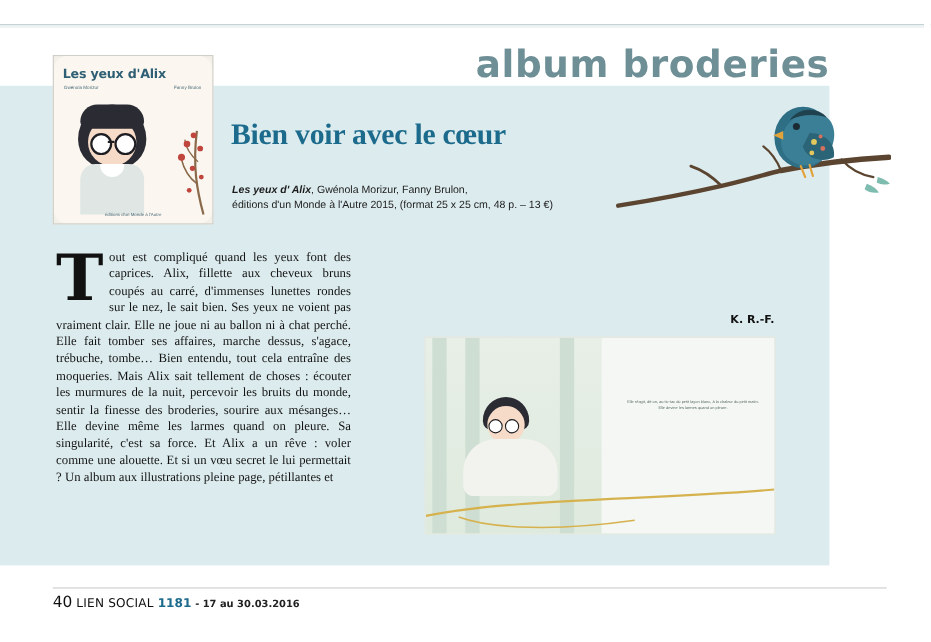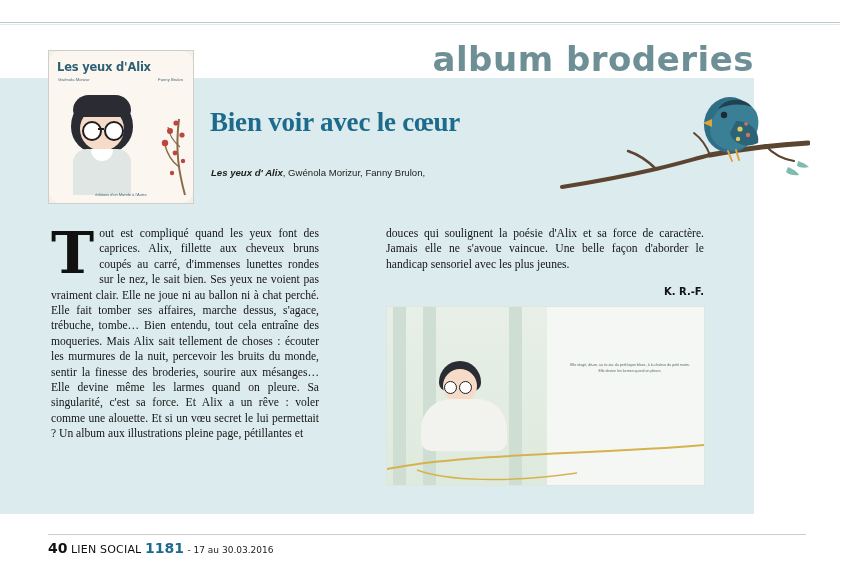--- a/index.html
+++ b/index.html
@@ -340,24 +340,24 @@
 
   
   .footer {
     position: absolute;
     left: 48px;
     top: 540px;
     font-size: 11px;
     color: #111;
     font-family: "DejaVu Sans", sans-serif;
   }
-  .footer .pageno { font-size: 14px; font-weight: bold; }
+  .footer .pageno { font-size: 14px; font-weight: normal; }
   .footer .mag { font-size: 11px; font-weight: normal; letter-spacing: 0.2px; }
-  .footer .issue { font-size: 14px; color: #1d6b8c; font-weight: bold; text-align: right; }
-  .footer .dates { font-size: 9px; color: #222; }
+  .footer .issue { font-size: 11px; color: #1d6b8c; font-weight: bold; text-align: right; }
+  .footer .dates { font-size: 9px; color: #222; font-weight: bold; }
 
   .footer-rule {
     position: absolute;
     left: 48px;
     top: 534px;
     width: 758px;
     height: 1px;
     background: #cccccc;
   }
 
@@ -408,20 +408,21 @@
         <circle cx="27" cy="66" r="2.2" fill="#c0453c"></circle>
       </svg>
       <div class="cover-pub">éditions d'un Monde à l'Autre</div>
     </div>
   </div>
 
   <div class="headline">Bien voir avec le cœur</div>
 
   <div class="credits">
     <em>Les yeux d' Alix</em><span>, Gwénola Morizur, Fanny Brulon,</span><br>
+    <span>éditions d'un Monde à l'Autre 2015, (format 25 x 25 cm, 48 p. – 13 €)</span>
   </div>
 
   <svg class="bird-wrap" viewBox="0 0 250 125">
     <path d="M2 92 C40 86 70 80 96 74 C118 69 134 64 150 60" stroke="#5b4430" stroke-width="4" fill="none" stroke-linecap="round"></path>
     <path d="M150 60 C176 55 212 50 248 48" stroke="#5b4430" stroke-width="5" fill="none" stroke-linecap="round"></path>
     <path d="M96 74 C88 66 80 60 68 56" stroke="#5b4430" stroke-width="2.5" fill="none" stroke-linecap="round"></path>
     <path d="M150 60 C146 50 142 44 134 38" stroke="#5b4430" stroke-width="2" fill="none" stroke-linecap="round"></path>
     <path d="M205 50 C212 58 222 64 234 66" stroke="#5b4430" stroke-width="2" fill="none" stroke-linecap="round"></path>
     <path d="M238 66 q7 2 11 6 q-7 2 -12 -1 z" fill="#7fbcb0"></path>
     <path d="M228 72 q8 3 11 8 q-8 1 -13 -3 z" fill="#7fbcb0"></path>
@@ -435,23 +436,20 @@
     <circle cx="188" cy="40" r="2.2" fill="#d8705e"></circle>
     <circle cx="178" cy="44" r="2.2" fill="#e4c85e"></circle>
     <circle cx="186" cy="29" r="1.8" fill="#d8705e"></circle>
     <path d="M168 56 l4 10 M176 55 l3 10" stroke="#e2a33a" stroke-width="2" stroke-linecap="round"></path>
   </svg>
 
   <div class="col col-left">
     <span class="dropcap">T</span><span>out est compliqué quand les yeux font des caprices. Alix, fillette aux cheveux bruns coupés au carré, d'immenses lunettes rondes sur le nez, le sait bien. Ses yeux ne voient pas vraiment clair. Elle ne joue ni au ballon ni à chat perché. Elle fait tomber ses affaires, marche dessus, s'agace, trébuche, tombe… Bien entendu, tout cela entraîne des moqueries. Mais Alix sait tellement de choses : écouter les murmures de la nuit, percevoir les bruits du monde, sentir la finesse des broderies, sourire aux mésanges… Elle devine même les larmes quand on pleure. Sa singularité, c'est sa force. Et Alix a un rêve : voler comme une alouette. Et si un vœu secret le lui permettait ? Un album aux illustrations pleine page, pétillantes et</span>
   </div>
 
-  <div class="col col-right">
-    <span>douces qui soulignent la poésie d'Alix et sa force de caractère. Jamais elle ne s'avoue vaincue. Une belle façon d'aborder le handicap sensoriel avec les plus jeunes.</span>
-  </div>
 
   <div class="initials">K. R.-F.</div>
 
   <div class="photo">
     <div class="photo-left"></div>
     <div class="photo-right"></div>
     <div class="tree" style="left:6px"></div>
     <div class="tree" style="left:36px"></div>
     <div class="tree" style="left:122px"></div>
     <div class="photo-girl-hair"></div>

